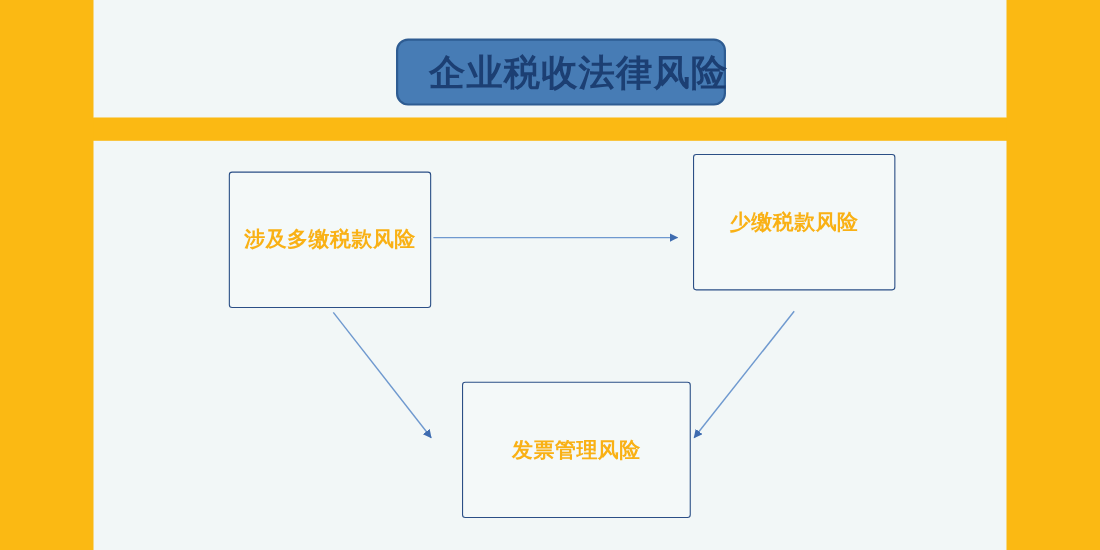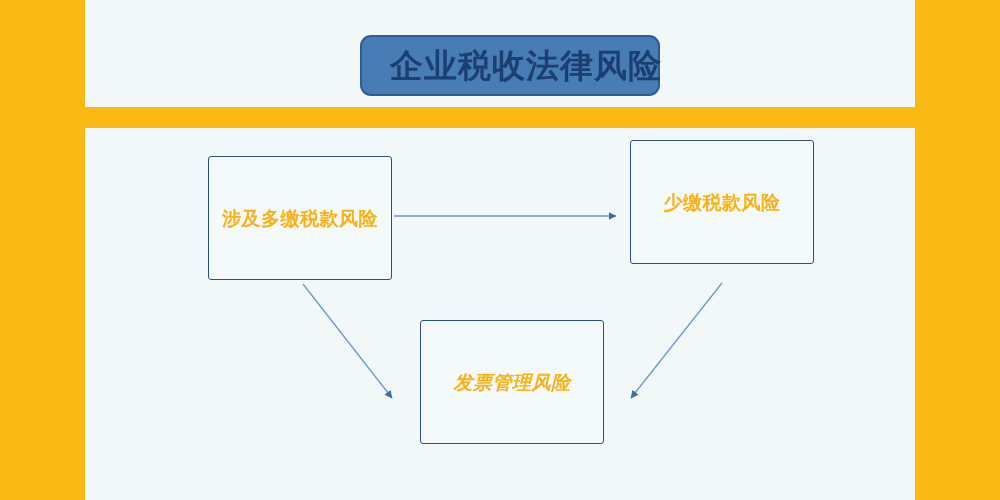--- a/index.html
+++ b/index.html
@@ -81,21 +81,21 @@
   .node-text {
     color: #f9b115;
     font-size: 19px;
     font-weight: bold;
     letter-spacing: 0.5px;
     white-space: nowrap;
     line-height: 1;
   }
   #node-overpay { left: 208px; top: 156px; width: 184px; height: 124px; }
   #node-underpay { left: 630px; top: 140px; width: 184px; height: 124px; }
-  #node-invoice  { left: 420px; top: 320px; width: 184px; height: 124px; font-style: italic; }
+  #node-invoice  { left: 420px; top: 347px; width: 208px; height: 124px; }
 
   
   #connectors {
     position: absolute;
     left: 0;
     top: 0;
     width: 1000px;
     height: 500px;
     pointer-events: none;
   }

